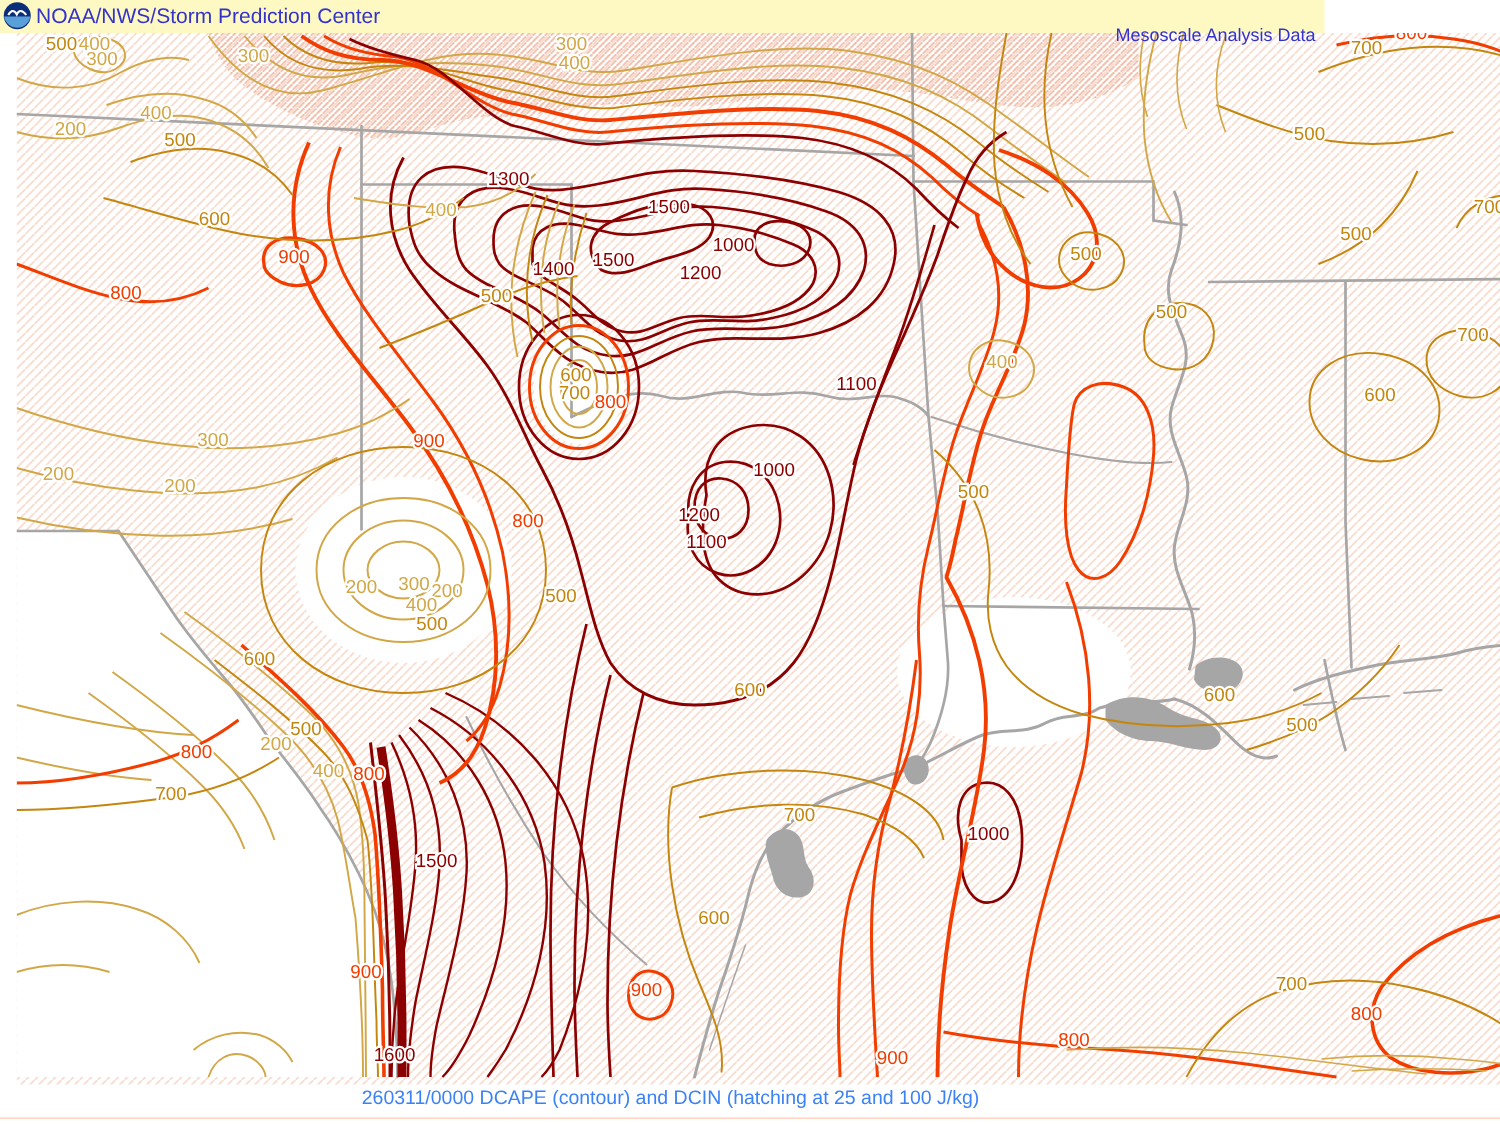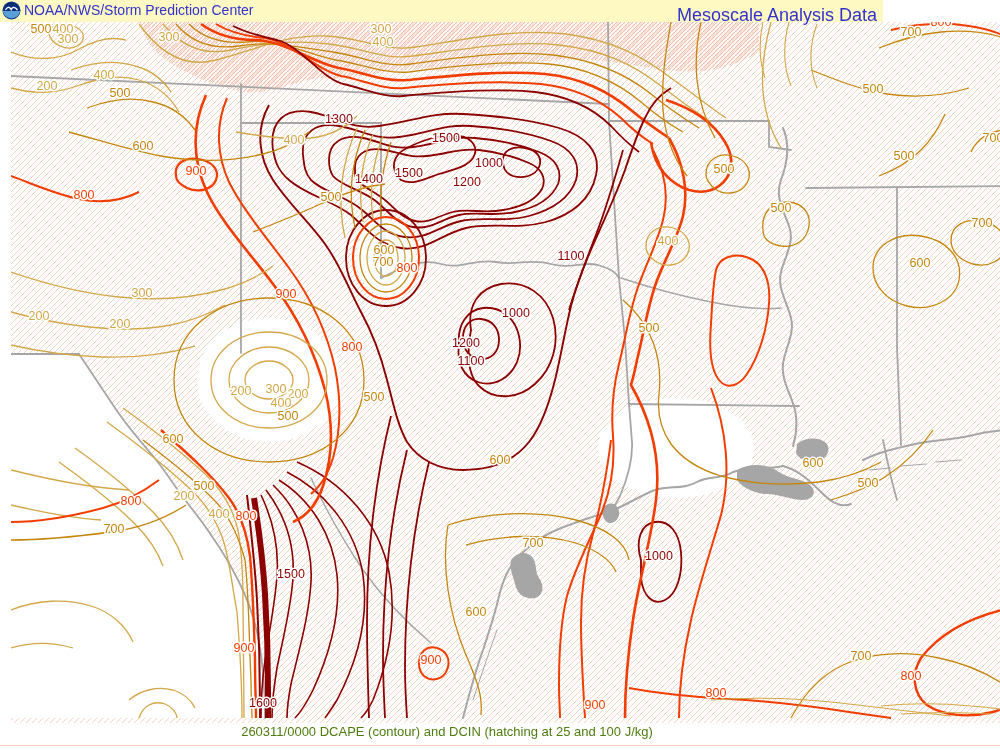--- a/index.html
+++ b/index.html
@@ -1,23 +1,23 @@
 <!DOCTYPE html>
 <html><head>
 <meta charset="utf-8">
 <style>
   html,body{margin:0;padding:0;background:#fff;}
   #page{position:relative;width:1000px;height:750px;background:#fff;overflow:hidden;
         font-family:"Liberation Sans",sans-serif;}
   #hdr{position:absolute;top:0;left:0;width:883px;height:22px;background:#fef9c3;z-index:5;}
   #hdr .lt{position:absolute;left:24px;top:2px;font-size:14px;color:#3333cc;}
-  #hdr .rt{position:absolute;right:6px;top:5px;font-size:18px;color:#3333cc;text-align:right;}
+  #hdr .rt{position:absolute;right:6px;top:16px;font-size:12px;color:#3333cc;text-align:right;}
   #logo{position:absolute;left:2px;top:1px;width:19px;height:19px;}
   #mapwrap{position:absolute;top:0;left:0;width:1000px;height:750px;padding-left:11px;}
-  #cap{position:absolute;left:0;top:724px;width:894px;text-align:center;font-size:13px;color:#4d7c0f;z-index:5;}
+  #cap{position:absolute;left:0;top:724px;width:894px;text-align:center;font-size:13px;color:#3b82f6;z-index:5;}
   #brule{position:absolute;left:0;top:745px;width:1000px;height:1px;background:#ffd2c2;z-index:5;}
   svg text{font-family:"Liberation Sans",sans-serif;font-size:12.5px;
            paint-order:stroke;stroke:#ffffff;stroke-width:3px;}
 </style>
 </head>
 <body>
 
 <div id="page">
 
   <div id="hdr">

